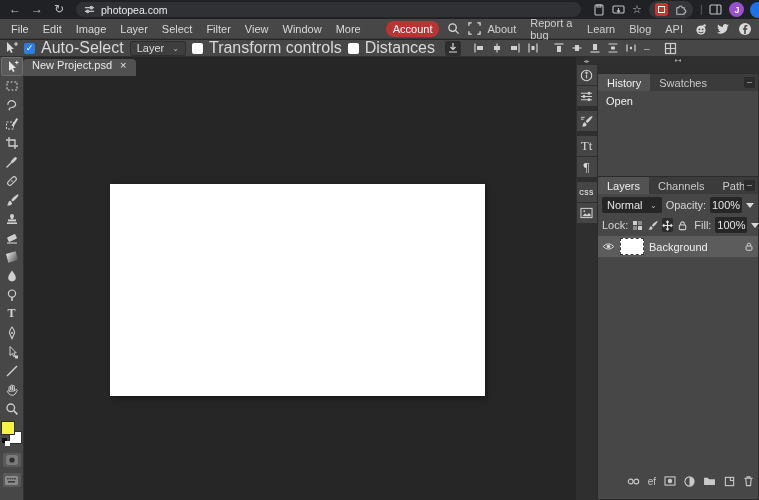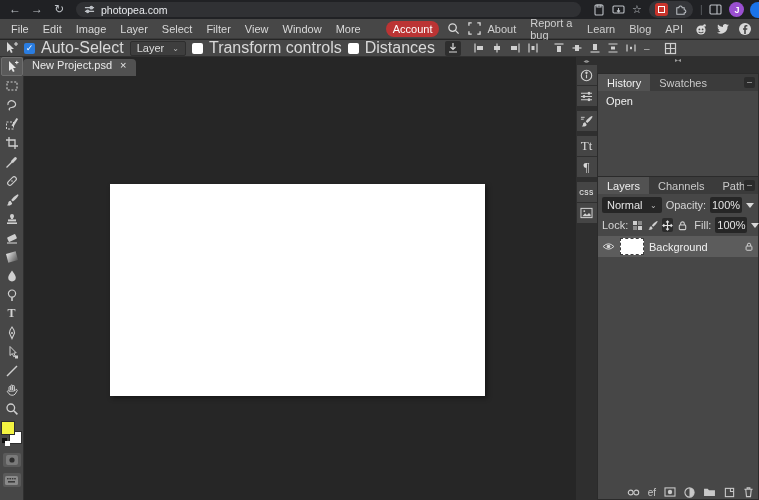--- a/index.html
+++ b/index.html
@@ -104,21 +104,21 @@
   .plabel { color:#d6d6d6; font-size:11px; }
   .val-field { width:32px; justify-content:center; }
   .tri { width:0; height:0; border-left:4px solid transparent; border-right:4px solid transparent; border-top:5px solid #d8d8d8; cursor:pointer;}
   .lock-row { display:flex; align-items:center; gap:4px; padding:1px 4px 3px; }
   .lock-ic { width:15px; height:14px; display:flex; align-items:center; justify-content:center; cursor:pointer;}
   .lock-ic.pressed { background:#2b2b2b; border-radius:2px; }
 
   .layer-row { height:21px; background:#5c5c5c; display:flex; align-items:center; gap:5px; padding:0 4px; cursor:pointer;}
   .layer-thumb { width:24px; height:17px; background:#fff; border:1px dashed #3c3c3c; }
   .layer-name { color:#f0f0f0; font-size:11px; flex:1; }
-  .bottom-icons { position:absolute; bottom:1px; right:4px; display:flex; align-items:center; gap:8px; }
+  .bottom-icons { position:absolute; bottom:12px; right:4px; display:flex; align-items:center; gap:8px; }
   .bi { display:flex; align-items:center; justify-content:center; cursor:pointer; color:#c9c9c9; font-size:10px;}
 
   svg { display:block; }
 </style>
 </head>
 <body>
 
 <div id="app">
 
   <div class="browser-bar">

